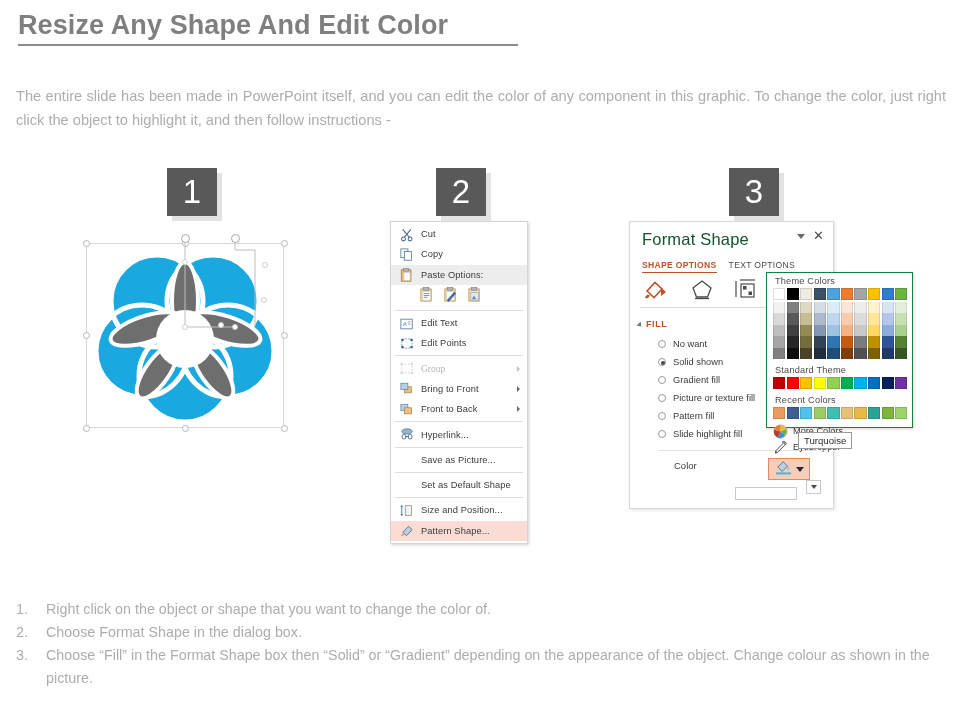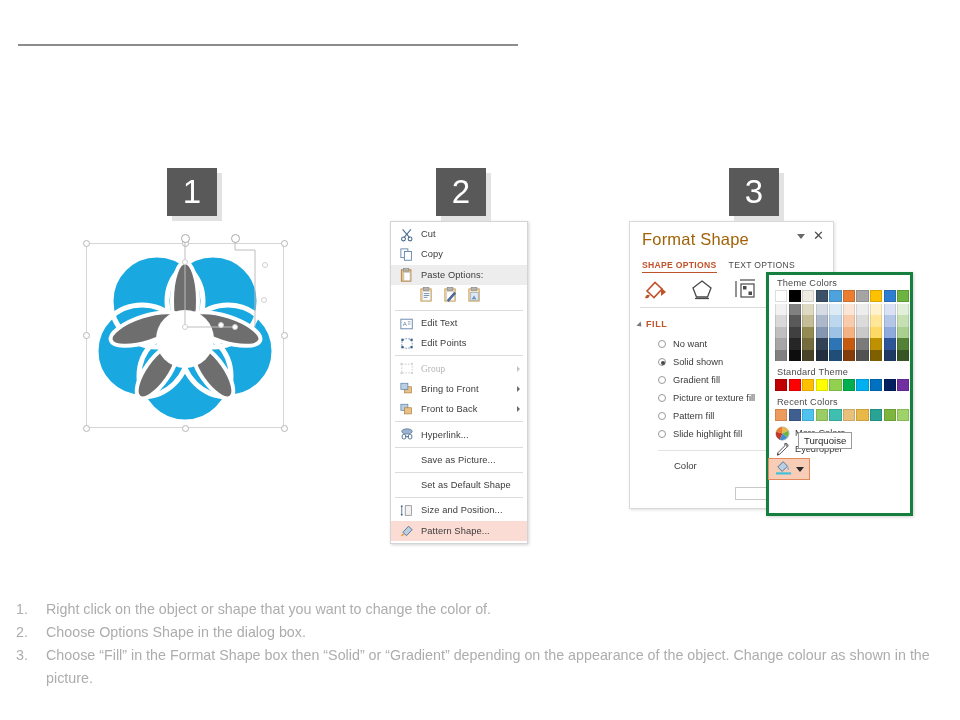--- a/index.html
+++ b/index.html
@@ -87,21 +87,21 @@
   .paste-icons .pico { width: 15px; height: 16px; position: relative; }
 
   
   .fmtpanel {
     position: absolute; left: 629px; top: 221px; width: 205px; height: 288px;
     background: #ffffff; border: 1px solid #d9d9d9;
     box-shadow: 1px 1px 3px rgba(0,0,0,.13); z-index: 20;
   }
   .fmt-title {
     position: absolute; left: 12px; top: 8px;
-    font-size: 16.5px; color: #a16207; letter-spacing: .2px;
+    font-size: 16.5px; color: #14532d; letter-spacing: .2px;
   }
   .fmt-collapse {
     position: absolute; right: 28px; top: 12px; width: 0; height: 0;
     border-left: 4.5px solid transparent; border-right: 4.5px solid transparent;
     border-top: 5px solid #6a6a6a;
   }
   .fmt-close {
     position: absolute; right: 9px; top: 8px; font-size: 13px; color: #4a4a4a;
     line-height: 12px;
   }
@@ -154,22 +154,22 @@
     border: 1px solid #c9c9c9; background: #fdfdfd; z-index: 22;
     display:flex; align-items:center; justify-content:center;
   }
   .spin-btn .tri {
     width: 0; height: 0; border-left: 3.5px solid transparent;
     border-right: 3.5px solid transparent; border-top: 4px solid #4a4a4a;
   }
 
   
   .colordd {
-    position: absolute; left: 766px; top: 272px; width: 147px; height: 244px;
-    background: #ffffff; border: 3px solid #15803d;
+    position: absolute; left: 766px; top: 272px; width: 147px; height: 156px;
+    background: #ffffff; border: 1px solid #15803d;
     box-shadow: 1px 1px 3px rgba(0,0,0,.18); z-index: 50;
   }
   .cd-head { font-size: 9.2px; color: #4a4a4a; padding: 3px 0 2px 8px; letter-spacing: .2px; }
   .swrow { display: flex; gap: 1.4px; padding-left: 6px; }
   .sw { width: 12.2px; height: 12px; border: 1px solid rgba(0,0,0,.13); }
   .tintgrid { display: flex; gap: 1.4px; padding-left: 6px; margin-top: 2px; }
   .tintcol { display: flex; flex-direction: column; }
   .tint { width: 12.2px; height: 11.4px; border-left:1px solid rgba(0,0,0,.1); border-right:1px solid rgba(0,0,0,.1); }
   .cd-item { display: flex; align-items: center; height: 16px; padding-left: 6px; font-size: 9.2px; color: #3a3a3a; }
   .cd-item .cico { width: 16px; height: 14px; margin-right: 4px; position: relative; flex: 0 0 16px; }
@@ -184,21 +184,23 @@
   .steps { position: absolute; left: 16px; top: 598px; width: 930px; }
   .step-row { display: flex; font-size: 14.3px; color: #adadad; line-height: 23px; }
   .step-num { width: 30px; flex: 0 0 30px; }
   .step-txt { flex: 1; }
 </style>
 </head>
 <body>
 
 <div id="slide">
 
+  <div class="title">Resize Any Shape And Edit Color</div>
   <div class="title-rule"></div>
+  <div class="intro">The entire slide has been made in PowerPoint itself, and you can edit the color of any component in this graphic. To change the color, just right click the object to highlight it, and then follow instructions -</div>
 
   <div class="badge" id="badge1">1</div>
   <div class="badge" id="badge2">2</div>
   <div class="badge" id="badge3">3</div>
 
   <div class="shape-frame"></div>
 
   <svg class="flower" viewBox="0 0 198 185">
 
     <g>
@@ -665,21 +667,21 @@
 
   <div class="tooltip">Turquoise</div>
 
   <div class="steps">
     <div class="step-row">
       <span class="step-num">1.</span>
       <span class="step-txt">Right click on the object or shape that you want to change the color of.</span>
     </div>
     <div class="step-row">
       <span class="step-num">2.</span>
-      <span class="step-txt">Choose Options Shape in the dialog box.</span>
+      <span class="step-txt">Choose Format Shape in the dialog box.</span>
     </div>
     <div class="step-row">
       <span class="step-num">3.</span>
       <span class="step-txt">Choose “Fill” in the Format Shape box then “Solid” or “Gradient” depending on the appearance of the object. Change colour as shown in the picture.</span>
     </div>
   </div>
 
 </div>
 
 </body></html>

